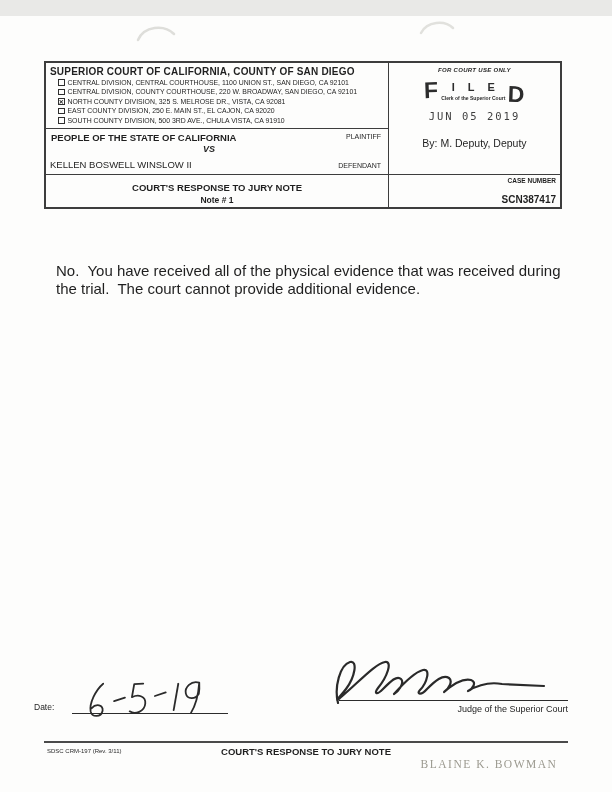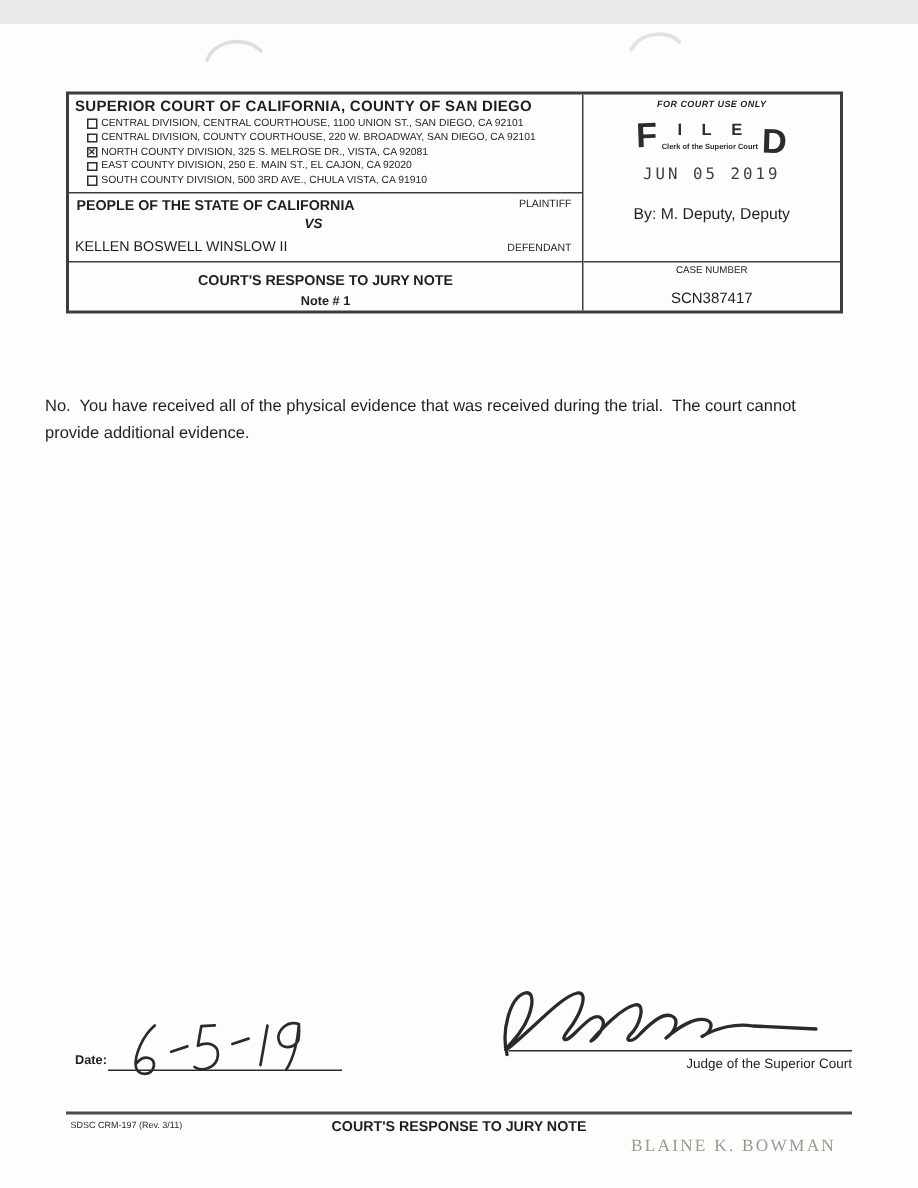--- a/index.html
+++ b/index.html
@@ -47,32 +47,32 @@
   .filed-stamp { margin-top:6px; display:flex; justify-content:center; align-items:flex-start; color:#2c2c2c; }
   .stamp-F, .stamp-D { font-size:23px; font-weight:bold; line-height:22px; }
   .stamp-F { transform:rotate(-2deg); }
   .stamp-D { transform:rotate(2deg) translateY(4px); }
   .stamp-mid { margin:0 3px; display:flex; flex-direction:column; align-items:center; }
   .stamp-mid-letters { display:flex; gap:13px; font-size:11px; font-weight:bold; padding-top:2px; }
   .stamp-clerk { font-size:5px; font-weight:bold; margin-top:2px; white-space:nowrap; }
   .stamp-date { margin-top:9px; font-family:"DejaVu Sans Mono", monospace; font-size:10.5px; letter-spacing:2px; color:#3e3e3e; }
   .by-line { margin-top:15px; font-size:10.5px; }
 
-  .cell-case { flex:1; border-top:1.5px solid #3d3d3d; padding:2px 4px; text-align:center; }
+  .cell-case { flex:1; border-top:1.5px solid #3d3d3d; padding:2px 4px; text-align:right;font-weight:bold; }
   .case-number-label { font-size:6.5px; }
   .case-number-value { font-size:10px; margin-top:10px; }
 
   
   .body-text {
-    position:absolute; left:30px; top:246px; width:516px;
-    font-size:11px; line-height:18px; white-space:pre-wrap;
-  }
-
-  
-  .date-block { position:absolute; left:50px; top:680px;font-weight:bold; }
+    position:absolute; left:56px; top:246px; width:516px;
+    font-size:15px; line-height:18px; white-space:pre-wrap;
+  }
+
+  
+  .date-block { position:absolute; left:34px; top:680px; }
   .date-label { font-size:8.5px; }
   .date-underline { position:absolute; left:72px; top:697px; width:156px; border-bottom:1.5px solid #2c2c2c; }
   .date-handwriting { position:absolute; left:80px; top:662px; transform:rotate(-3deg); }
 
   .signature-scrawl { position:absolute; left:330px; top:641px; }
   .signature-line { position:absolute; left:339px; top:684px; width:229px; border-bottom:1.5px solid #2c2c2c; }
   .judge-title { position:absolute; left:340px; top:688px; width:228px; text-align:right; font-size:9px; }
   .judge-name-stamp {
     position:absolute; left:410px; top:742px; width:158px; text-align:center;
     font-family:"Liberation Serif", serif; font-size:11.5px; letter-spacing:1.5px;

